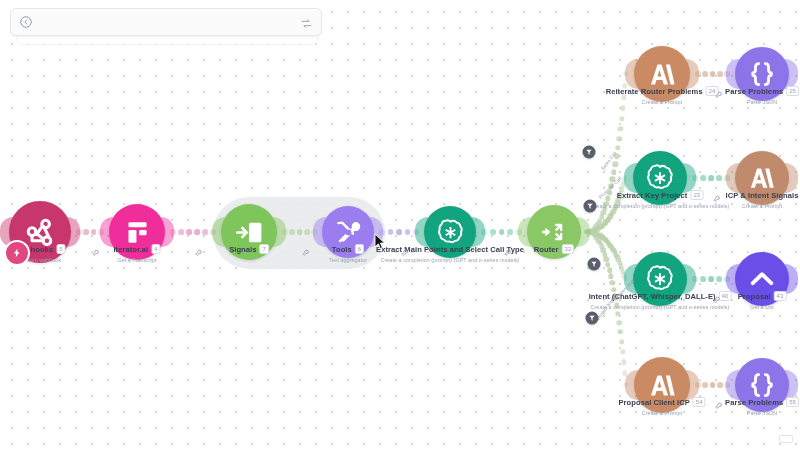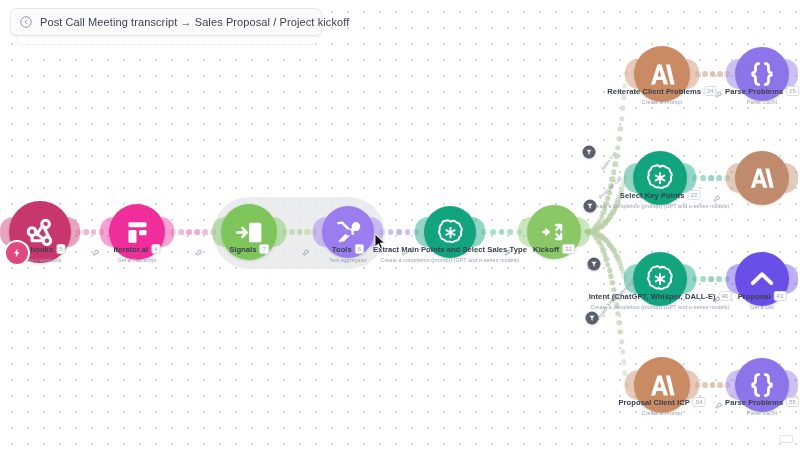--- a/index.html
+++ b/index.html
@@ -377,51 +377,51 @@
       <div class="bulb" style="width: 52px; height: 52px; background: rgb(18, 163, 127);">
         <div class="ear l" style="background: rgb(18, 163, 127);"></div>
         <div class="ear r" style="background: rgb(18, 163, 127);"></div>
         <span style="display: flex; align-items: center; justify-content: center; position: relative; z-index: 2;">
           <svg width="29" height="29" viewBox="0 0 24 24" fill="none" stroke="#fff" stroke-width="1.55" stroke-linejoin="round">
             <path d="M12 3.1c1.6-1.1 3.7-.8 5 .6 1.7.2 3 1.6 3.2 3.3 1.2 1.2 1.4 3.1.5 4.6.5 1.6-.1 3.4-1.5 4.3-.3 1.7-1.8 3-3.6 3-1.3 1.2-3.2 1.4-4.7.4-1.6.5-3.3-.1-4.3-1.4-1.7-.3-3-1.8-3-3.6C2.4 12.9 2.2 11 3.1 9.6 2.6 8 3.2 6.2 4.6 5.3 4.9 3.6 6.4 2.3 8.2 2.3c1-.6 2.5-.7 3.8.8z"></path>
             <path d="M12 7.4v9.3M8 9.7l8 4.6M16 9.7l-8 4.6"></path>
           </svg>
         </span>
       </div>
-      <div class="caption" style="top: 32px;"><span class="cap-title">Extract Main Points and Select Sales Type</span><span class="cap-sub">Create a completion (prompt) (GPT and o-series models)</span></div>
+      <div class="caption" style="top: 32px;"><span class="cap-title">Extract Main Points and Select Call Type</span><span class="cap-sub">Create a completion (prompt) (GPT and o-series models)</span></div>
     </div>
     <div class="node" style="left: 554px; top: 232px;">
       <div class="bulb" style="width: 54px; height: 54px; background: rgb(138, 199, 101);">
         <div class="ear l" style="background: rgb(138, 199, 101);"></div>
         <div class="ear r" style="background: rgb(138, 199, 101);"></div>
         <span style="display: flex; align-items: center; justify-content: center; position: relative; z-index: 2;">
           <svg width="30" height="30" viewBox="0 0 24 24" fill="none" stroke="#fff" stroke-width="1.9" stroke-linecap="round" stroke-linejoin="round">
             <path d="M3.3 12h4.2"></path>
             <path d="M5.6 10.1 7.7 12l-2.1 1.9"></path>
             <path d="M13.6 6.4h4.1v4"></path>
             <path d="M13.9 10.2 17.4 6.7"></path>
             <path d="M13.6 17.6h4.1v-4"></path>
             <path d="M13.9 13.8l3.5 3.5"></path>
           </svg>
         </span>
       </div>
-      <div class="caption" style="top: 33px;"><span class="cap-title">Kickoff</span><span class="cap-badge">32</span></div>
+      <div class="caption" style="top: 33px;"><span class="cap-title">Router</span><span class="cap-badge">32</span></div>
     </div>
     <div class="node" style="left: 662px; top: 74px;">
       <div class="bulb" style="width: 56px; height: 56px; background: rgb(202, 138, 99);">
         <div class="ear l" style="background: rgb(202, 138, 99);"></div>
         <div class="ear r" style="background: rgb(202, 138, 99);"></div>
         <span style="display: flex; align-items: center; justify-content: center; position: relative; z-index: 2;">
           <svg width="31" height="31" viewBox="0 0 24 24" fill="#fff">
             <path d="M8.1 4.3h3.1l5.1 15.4h-3.3l-1.05-3.4H7.3l-1 3.4H3.1L8.1 4.3zm.05 9.2h3.0L9.65 8.6 8.15 13.5z"></path>
             <path d="M14.6 4.3h3.2l3.6 15.4h-3.2L14.6 4.3z"></path>
           </svg>
         </span>
       </div>
-      <div class="caption" style="top: 34px;"><span class="cap-title">Reiterate Client Problems</span><span class="cap-badge">24</span><span class="cap-sub">Create a Prompt</span></div>
+      <div class="caption" style="top: 34px;"><span class="cap-title">Reiterate Router Problems</span><span class="cap-badge">24</span><span class="cap-sub">Create a Prompt</span></div>
     </div>
     <div class="node" style="left: 762px; top: 74px;">
       <div class="bulb" style="width: 54px; height: 54px; background: rgb(141, 116, 232);">
         <div class="ear l" style="background: rgb(141, 116, 232);"></div>
         <div class="ear r" style="background: rgb(141, 116, 232);"></div>
         <span style="display: flex; align-items: center; justify-content: center; position: relative; z-index: 2;">
           <svg width="30" height="30" viewBox="0 0 24 24" fill="none" stroke="#fff" stroke-width="2.2" stroke-linecap="round" stroke-linejoin="round">
             <path d="M9.4 3.6c-2.2 0-2.6 1.1-2.6 2.8v2.2c0 1.5-.8 2.4-2.2 2.4v2c1.4 0 2.2.9 2.2 2.4v2.2c0 1.7.4 2.8 2.6 2.8"></path>
             <path d="M14.6 3.6c2.2 0 2.6 1.1 2.6 2.8v2.2c0 1.5.8 2.4 2.2 2.4v2c-1.4 0-2.2.9-2.2 2.4v2.2c0 1.7-.4 2.8-2.6 2.8"></path>
           </svg>
@@ -433,33 +433,34 @@
       <div class="bulb" style="width: 54px; height: 54px; background: rgb(18, 163, 127);">
         <div class="ear l" style="background: rgb(18, 163, 127);"></div>
         <div class="ear r" style="background: rgb(18, 163, 127);"></div>
         <span style="display: flex; align-items: center; justify-content: center; position: relative; z-index: 2;">
           <svg width="30" height="30" viewBox="0 0 24 24" fill="none" stroke="#fff" stroke-width="1.55" stroke-linejoin="round">
             <path d="M12 3.1c1.6-1.1 3.7-.8 5 .6 1.7.2 3 1.6 3.2 3.3 1.2 1.2 1.4 3.1.5 4.6.5 1.6-.1 3.4-1.5 4.3-.3 1.7-1.8 3-3.6 3-1.3 1.2-3.2 1.4-4.7.4-1.6.5-3.3-.1-4.3-1.4-1.7-.3-3-1.8-3-3.6C2.4 12.9 2.2 11 3.1 9.6 2.6 8 3.2 6.2 4.6 5.3 4.9 3.6 6.4 2.3 8.2 2.3c1-.6 2.5-.7 3.8.8z"></path>
             <path d="M12 7.4v9.3M8 9.7l8 4.6M16 9.7l-8 4.6"></path>
           </svg>
         </span>
       </div>
-      <div class="caption" style="top: 33px;"><span class="cap-title">Select Key Points</span><span class="cap-badge">23</span><span class="cap-sub">Create a completion (prompt) (GPT and o-series models)</span></div>
+      <div class="caption" style="top: 33px;"><span class="cap-title">Extract Key Project</span><span class="cap-badge">23</span><span class="cap-sub">Create a completion (prompt) (GPT and o-series models)</span></div>
     </div>
     <div class="node" style="left: 762px; top: 178px;">
       <div class="bulb" style="width: 54px; height: 54px; background: rgb(192, 138, 108);">
         <div class="ear l" style="background: rgb(192, 138, 108);"></div>
         <div class="ear r" style="background: rgb(192, 138, 108);"></div>
         <span style="display: flex; align-items: center; justify-content: center; position: relative; z-index: 2;">
           <svg width="30" height="30" viewBox="0 0 24 24" fill="#fff">
             <path d="M8.1 4.3h3.1l5.1 15.4h-3.3l-1.05-3.4H7.3l-1 3.4H3.1L8.1 4.3zm.05 9.2h3.0L9.65 8.6 8.15 13.5z"></path>
             <path d="M14.6 4.3h3.2l3.6 15.4h-3.2L14.6 4.3z"></path>
           </svg>
         </span>
       </div>
+      <div class="caption" style="top: 33px;"><span class="cap-title">ICP &amp; Intent Signals</span><span class="cap-sub">Create a Prompt</span></div>
     </div>
     <div class="node" style="left: 660px; top: 279px;">
       <div class="bulb" style="width: 54px; height: 54px; background: rgb(18, 163, 127);">
         <div class="ear l" style="background: rgb(18, 163, 127);"></div>
         <div class="ear r" style="background: rgb(18, 163, 127);"></div>
         <span style="display: flex; align-items: center; justify-content: center; position: relative; z-index: 2;">
           <svg width="30" height="30" viewBox="0 0 24 24" fill="none" stroke="#fff" stroke-width="1.55" stroke-linejoin="round">
             <path d="M12 3.1c1.6-1.1 3.7-.8 5 .6 1.7.2 3 1.6 3.2 3.3 1.2 1.2 1.4 3.1.5 4.6.5 1.6-.1 3.4-1.5 4.3-.3 1.7-1.8 3-3.6 3-1.3 1.2-3.2 1.4-4.7.4-1.6.5-3.3-.1-4.3-1.4-1.7-.3-3-1.8-3-3.6C2.4 12.9 2.2 11 3.1 9.6 2.6 8 3.2 6.2 4.6 5.3 4.9 3.6 6.4 2.3 8.2 2.3c1-.6 2.5-.7 3.8.8z"></path>
             <path d="M12 7.4v9.3M8 9.7l8 4.6M16 9.7l-8 4.6"></path>
           </svg>
@@ -535,21 +536,20 @@
   </div>
 
 <div id="topbar-shadow"></div>
 <div id="topbar">
   <span class="circ-icon">
     <svg viewBox="0 0 24 24" fill="none" stroke="currentColor" stroke-width="1.6">
       <circle cx="12" cy="12" r="9"></circle>
       <path d="M13.5 8.5 10 12l3.5 3.5" stroke-linecap="round" stroke-linejoin="round"></path>
     </svg>
   </span>
-  <span class="bcrumb">Post Call Meeting transcript → Sales Proposal / Project kickoff</span>
   <span class="spacer"></span>
   <span class="swap-icon">
     <svg viewBox="0 0 24 24" fill="none" stroke="currentColor" stroke-width="1.8" stroke-linecap="round" stroke-linejoin="round">
       <path d="M4 8h13l-3-3"></path>
         <path d="M20 16H7l3 3"></path>
     </svg>
   </span>
 </div>
 
 <div id="cursor">

